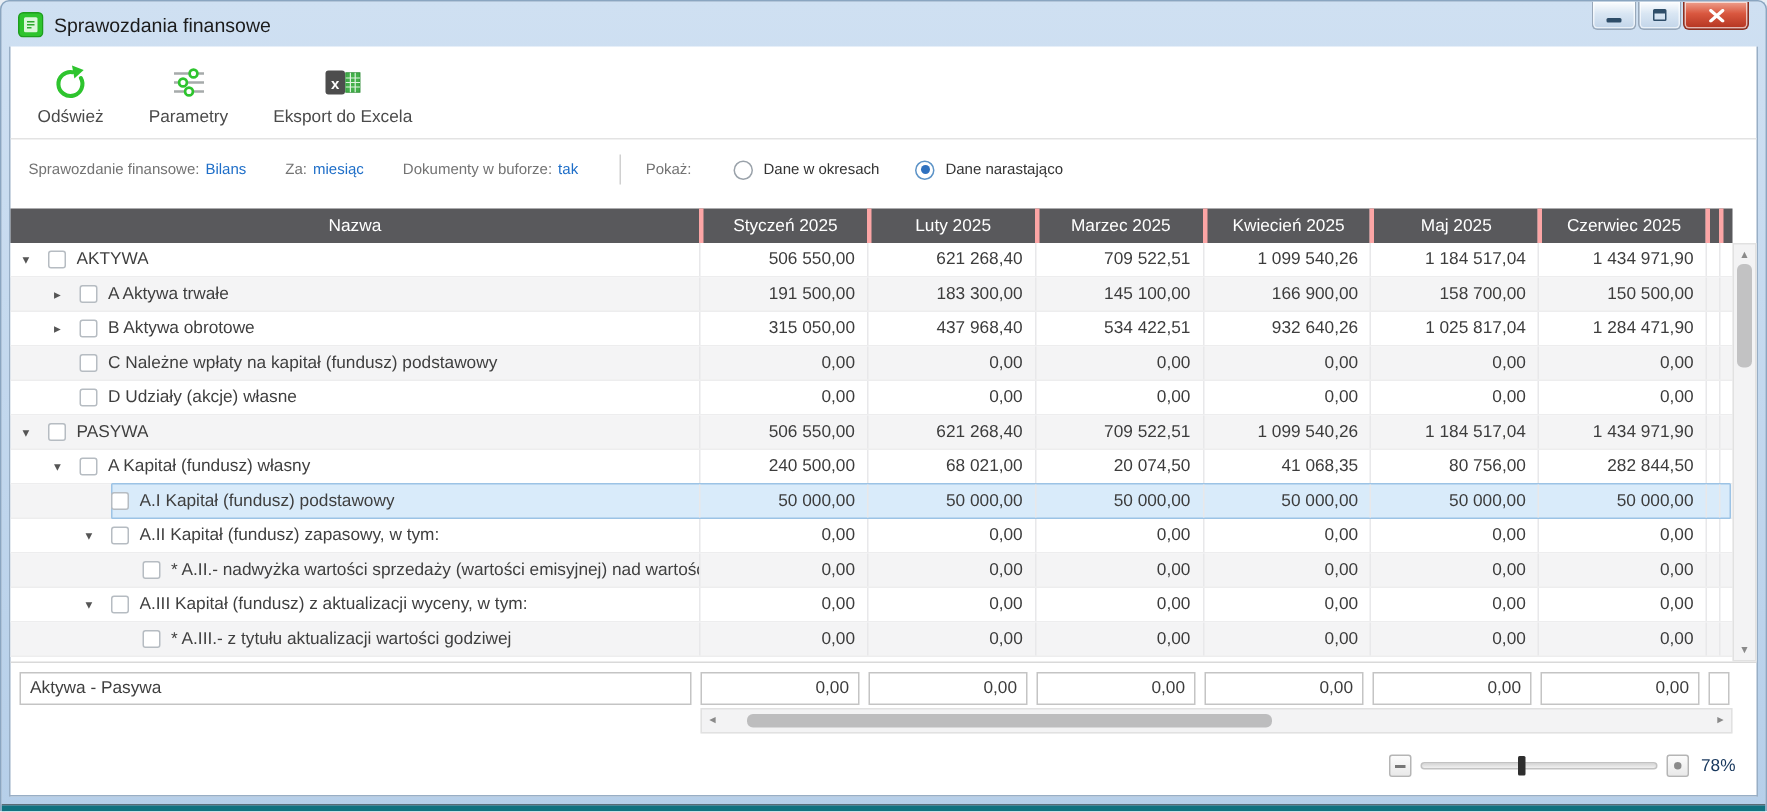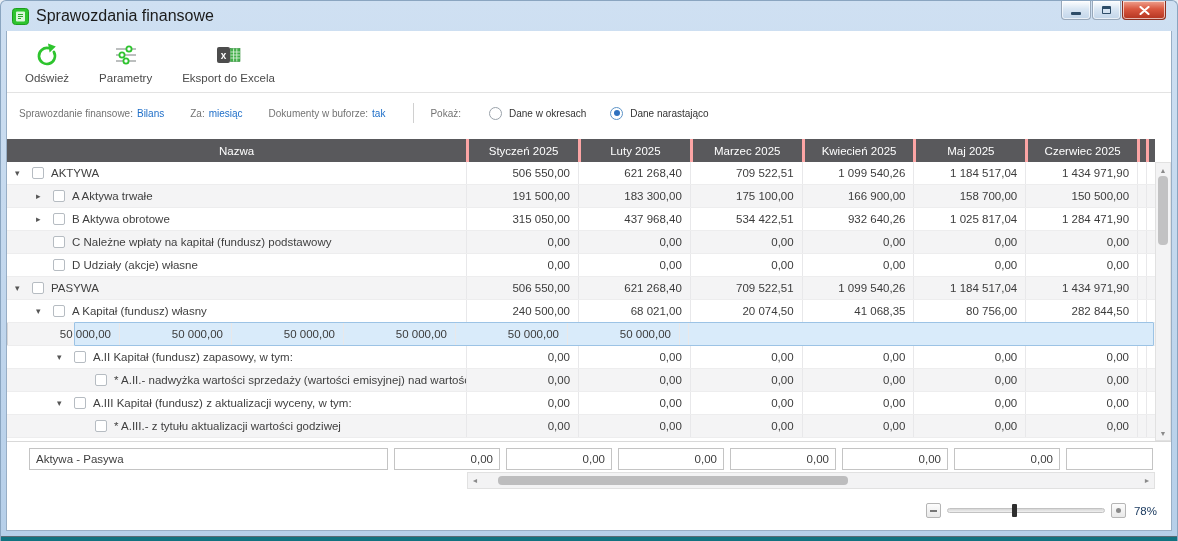--- a/index.html
+++ b/index.html
@@ -7,21 +7,21 @@
   .window{width:1178px;height:541px;position:relative;margin:0;
     background:linear-gradient(#cfe0f2,#b6cfe9);
     border:1px solid #8aa5c0;border-bottom:none;border-radius:6px 6px 0 0;
     padding:0 5px 10px 5px;overflow:hidden;}
   .window::before{content:"";position:absolute;left:0;right:0;bottom:4px;height:1px;background:#5b6b75;}
   .window::after{content:"";position:absolute;left:0;right:0;bottom:0;height:4px;background:#117280;}
 
   
   .titlebar{height:30px;display:flex;align-items:center;padding-left:6px;position:relative;}
   .appicon{width:17px;height:17px;margin-right:7px;flex:0 0 auto;}
-  .title{font-size:16px;color:#1b1b1b;}
+  .title{font-size:13px;color:#1b1b1b;}
   .winbtns{position:absolute;top:0;right:6px;display:flex;}
   .wbtn{height:19px;border:1px solid #98a8ba;border-top:none;border-radius:0 0 4px 4px;
     display:flex;align-items:center;justify-content:center;margin-left:1px;
     background:linear-gradient(#fdfeff,#d9e6f3 45%,#c2d5e9);box-shadow:inset 0 0 0 1px rgba(255,255,255,.65);}
   .wbtn.minb{width:30px;}
   .wbtn.maxb{width:29px;}
   .wbtn.closeb{width:44px;background:linear-gradient(#efa28f,#d9573f 45%,#b33420);border-color:#8c2f1f;}
   .glyph-min{width:10px;height:3px;background:#2e4d68;margin-top:7px;border-radius:1px;}
   .glyph-max{width:9px;height:8px;border:1.5px solid #2e4d68;border-top-width:3px;background:transparent;border-radius:1px;}
 
@@ -72,21 +72,21 @@
 
   
   .vscroll{position:absolute;right:0;top:0;bottom:0;width:16px;background:#f3f3f4;border:1px solid #e1e1e1;display:flex;flex-direction:column;align-items:center;}
   .vsarrow{height:14px;display:flex;align-items:center;justify-content:center;font-size:7px;color:#8a8a8a;width:100%;}
   .vsarrow.down{position:absolute;bottom:0;}
   .vthumb{position:absolute;top:13px;left:2px;width:10px;height:69px;background:#c2c2c3;border-radius:4px;}
 
   
   .gsummary{display:flex;align-items:center;height:30px;padding-top:4px;}
   .sumbox{height:22px;border:1px solid #c4c4c4;background:#fff;font-size:11.5px;color:#3c3c3c;display:flex;align-items:center;}
-  .sumlabel{margin-left:22px;width:359px;padding-left:6px;color:#3f3f3f;}
+  .sumlabel{margin-left:6px;width:448px;padding-left:6px;color:#3f3f3f;}
   .sumval{margin-left:6px;width:106px;justify-content:flex-end;padding-right:6px;}
   .sumpartial{margin-left:6px;flex:1;margin-right:18px;}
 
   
   .hscrollrow{height:17px;margin-left:460px;margin-right:16px;position:relative;background:#f3f3f4;border:1px solid #e1e1e1;display:flex;align-items:center;justify-content:space-between;}
   .hsarrow{width:14px;text-align:center;font-size:7px;color:#8a8a8a;}
   .hthumb{position:absolute;left:30px;top:3px;width:350px;height:9px;background:#bdbdbe;border-radius:4px;}
 
   
   .statusrow{flex:1;position:relative;}
@@ -214,21 +214,21 @@
           </div>
 
           <div class="row lvl1">
             <div class="ncell">
                 <span class="arr">▸</span>
                 <span class="cb"></span>
                 <span class="rname">A Aktywa trwałe</span>
               </div>
             <div class="val">191 500,00</div>
               <div class="val">183 300,00</div>
-              <div class="val">175 100,00</div>
+              <div class="val">145 100,00</div>
               <div class="val">166 900,00</div>
               <div class="val">158 700,00</div>
               <div class="val">150 500,00</div>
             <div class="stub"></div>
               <div class="stub"></div>
           </div>
 
           <div class="row lvl1">
             <div class="ncell">
                 <span class="arr">▸</span>
@@ -303,20 +303,25 @@
               <div class="val">68 021,00</div>
               <div class="val">20 074,50</div>
               <div class="val">41 068,35</div>
               <div class="val">80 756,00</div>
               <div class="val">282 844,50</div>
             <div class="stub"></div>
               <div class="stub"></div>
           </div>
 
           <div class="row lvl2 sel">
+            <div class="ncell">
+                <span class="arr"></span>
+                <span class="cb"></span>
+                <span class="rname">A.I Kapitał (fundusz) podstawowy</span>
+              </div>
             <div class="val">50 000,00</div>
               <div class="val">50 000,00</div>
               <div class="val">50 000,00</div>
               <div class="val">50 000,00</div>
               <div class="val">50 000,00</div>
               <div class="val">50 000,00</div>
             <div class="stub"></div>
               <div class="stub"></div>
           </div>
 

